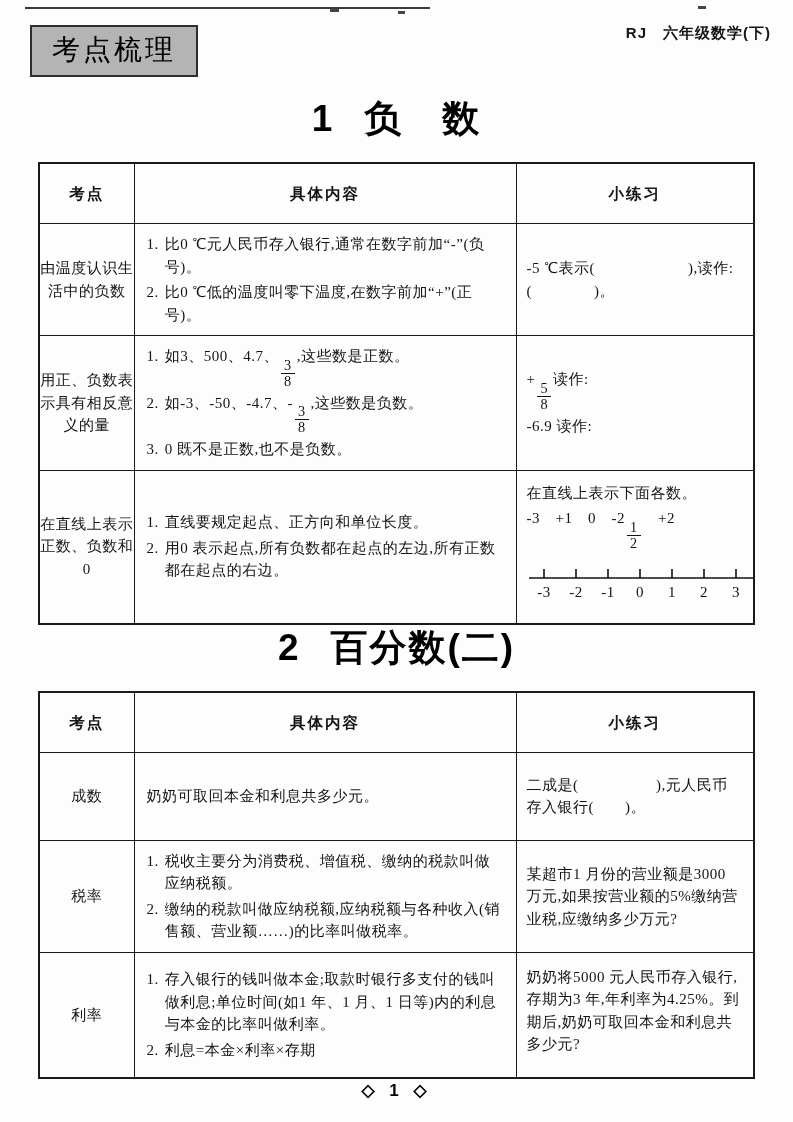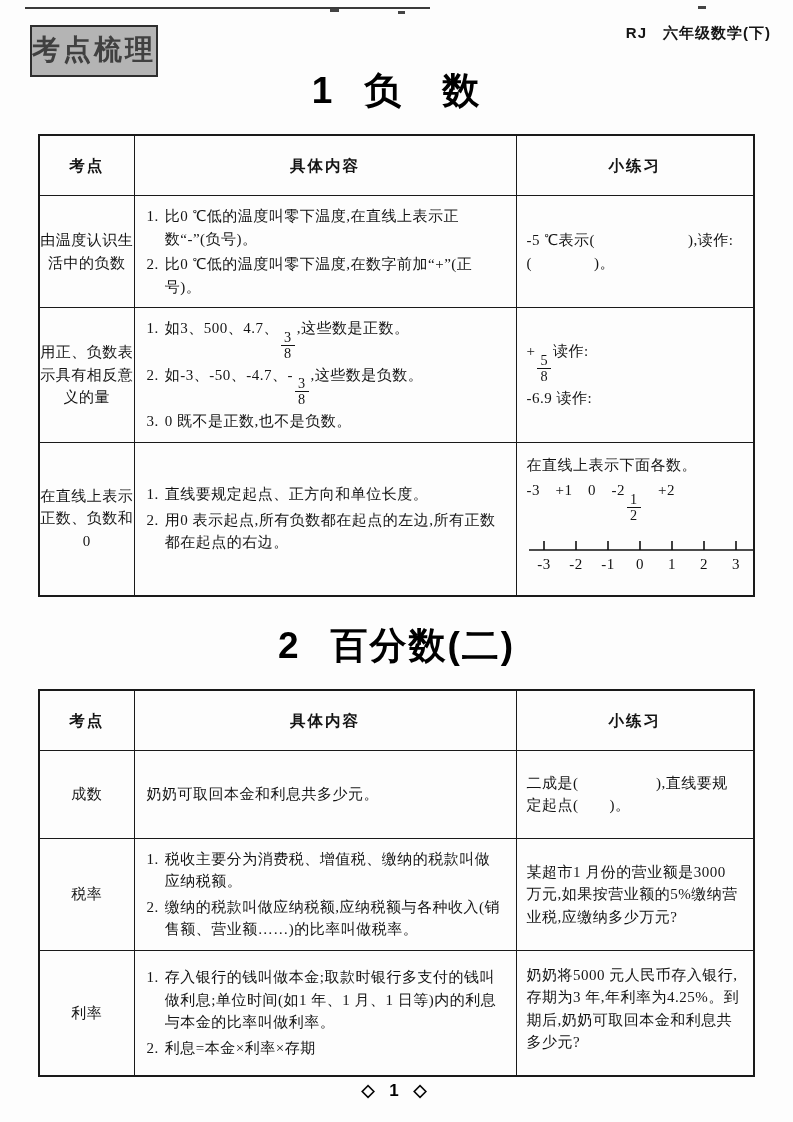--- a/index.html
+++ b/index.html
@@ -13,32 +13,32 @@
   
   .artifact-line{ position:absolute; left:25px; top:7px; width:405px; height:2px; background:#3a3a3a; }
   .speck{ position:absolute; background:#444; }
   .speck.s1{ left:330px; top:9px;  width:9px; height:3px; }
   .speck.s2{ left:398px; top:11px; width:7px; height:3px; }
   .speck.s3{ left:698px; top:6px;  width:8px; height:3px; }
 
   .badge{
     position:absolute; left:30px; top:25px;
     background:var(--badge-bg); border:2px solid #2e2e2e;
-    padding:4px 0 6px;
-    font-family:"Liberation Sans", sans-serif; font-weight:bold;
-    font-size:28px; letter-spacing:3px; color:#404040;
+    padding:4px 20px 6px;
+    font-family:"Liberation Sans", sans-serif; font-weight:normal;
+    font-size:28px; letter-spacing:3px; color:#000000;
   }
   .edition{
     position:absolute; right:22px; top:24px;
     font-family:"Liberation Sans", sans-serif; font-weight:bold; font-size:15px;
     letter-spacing:1px;
   }
 
-  #sections section:nth-child(1){ margin-top:68px; }
-  #sections section:nth-child(2){ margin-top:26px; }
+  #sections section:nth-child(1){ margin-top:96px; }
+  #sections section:nth-child(2){ }
   .sec-title{
     margin:0 0 20px; text-align:center; color:#000;
     font-family:"Liberation Sans", sans-serif; font-weight:bold;
     font-size:37px; line-height:46px; letter-spacing:2px;
   }
   .sec-num{ margin-right:30px; }
 
   table.kp-table{
     width:715px; margin:0 auto; border-collapse:collapse;
     border:2px solid #1a1a1a; table-layout:fixed;
@@ -112,21 +112,21 @@
               <th>具体内容</th>
               <th>小练习</th>
             </tr>
           </thead>
           <tbody>
             <tr>
               <td class="point-cell">由温度认识生活中的负数</td>
               <td class="content-cell">
                 <div class="blk li">
                   <span class="li-num">1.</span>
-                  <span class="li-body">比0 ℃低的温度叫零下温度,在直线上表示正数“-”(负号)。</span>
+                  <span class="li-body">比0 ℃元人民币存入银行,通常在数字前加“-”(负号)。</span>
                 </div>
                 <div class="blk li">
                   <span class="li-num">2.</span>
                   <span class="li-body">比0 ℃低的温度叫零下温度,在数字前加“+”(正号)。</span>
                 </div>
               </td>
               <td class="practice-cell">
                 <div class="blk">-5 ℃表示(　　　　　　),读作:(　　　　)。</div>
               </td>
             </tr>
@@ -215,21 +215,21 @@
               <th>小练习</th>
             </tr>
           </thead>
           <tbody>
             <tr>
               <td class="point-cell">成数</td>
               <td class="content-cell">
                 <div class="blk">奶奶可取回本金和利息共多少元。</div>
               </td>
               <td class="practice-cell">
-                <div class="blk">二成是(　　　　　),直线要规定起点(　　)。</div>
+                <div class="blk">二成是(　　　　　),元人民币存入银行(　　)。</div>
               </td>
             </tr>
             <tr>
               <td class="point-cell">税率</td>
               <td class="content-cell">
                 <div class="blk li">
                   <span class="li-num">1.</span>
                   <span class="li-body">税收主要分为消费税、增值税、缴纳的税款叫做应纳税额。</span>
                 </div>
                 <div class="blk li">

